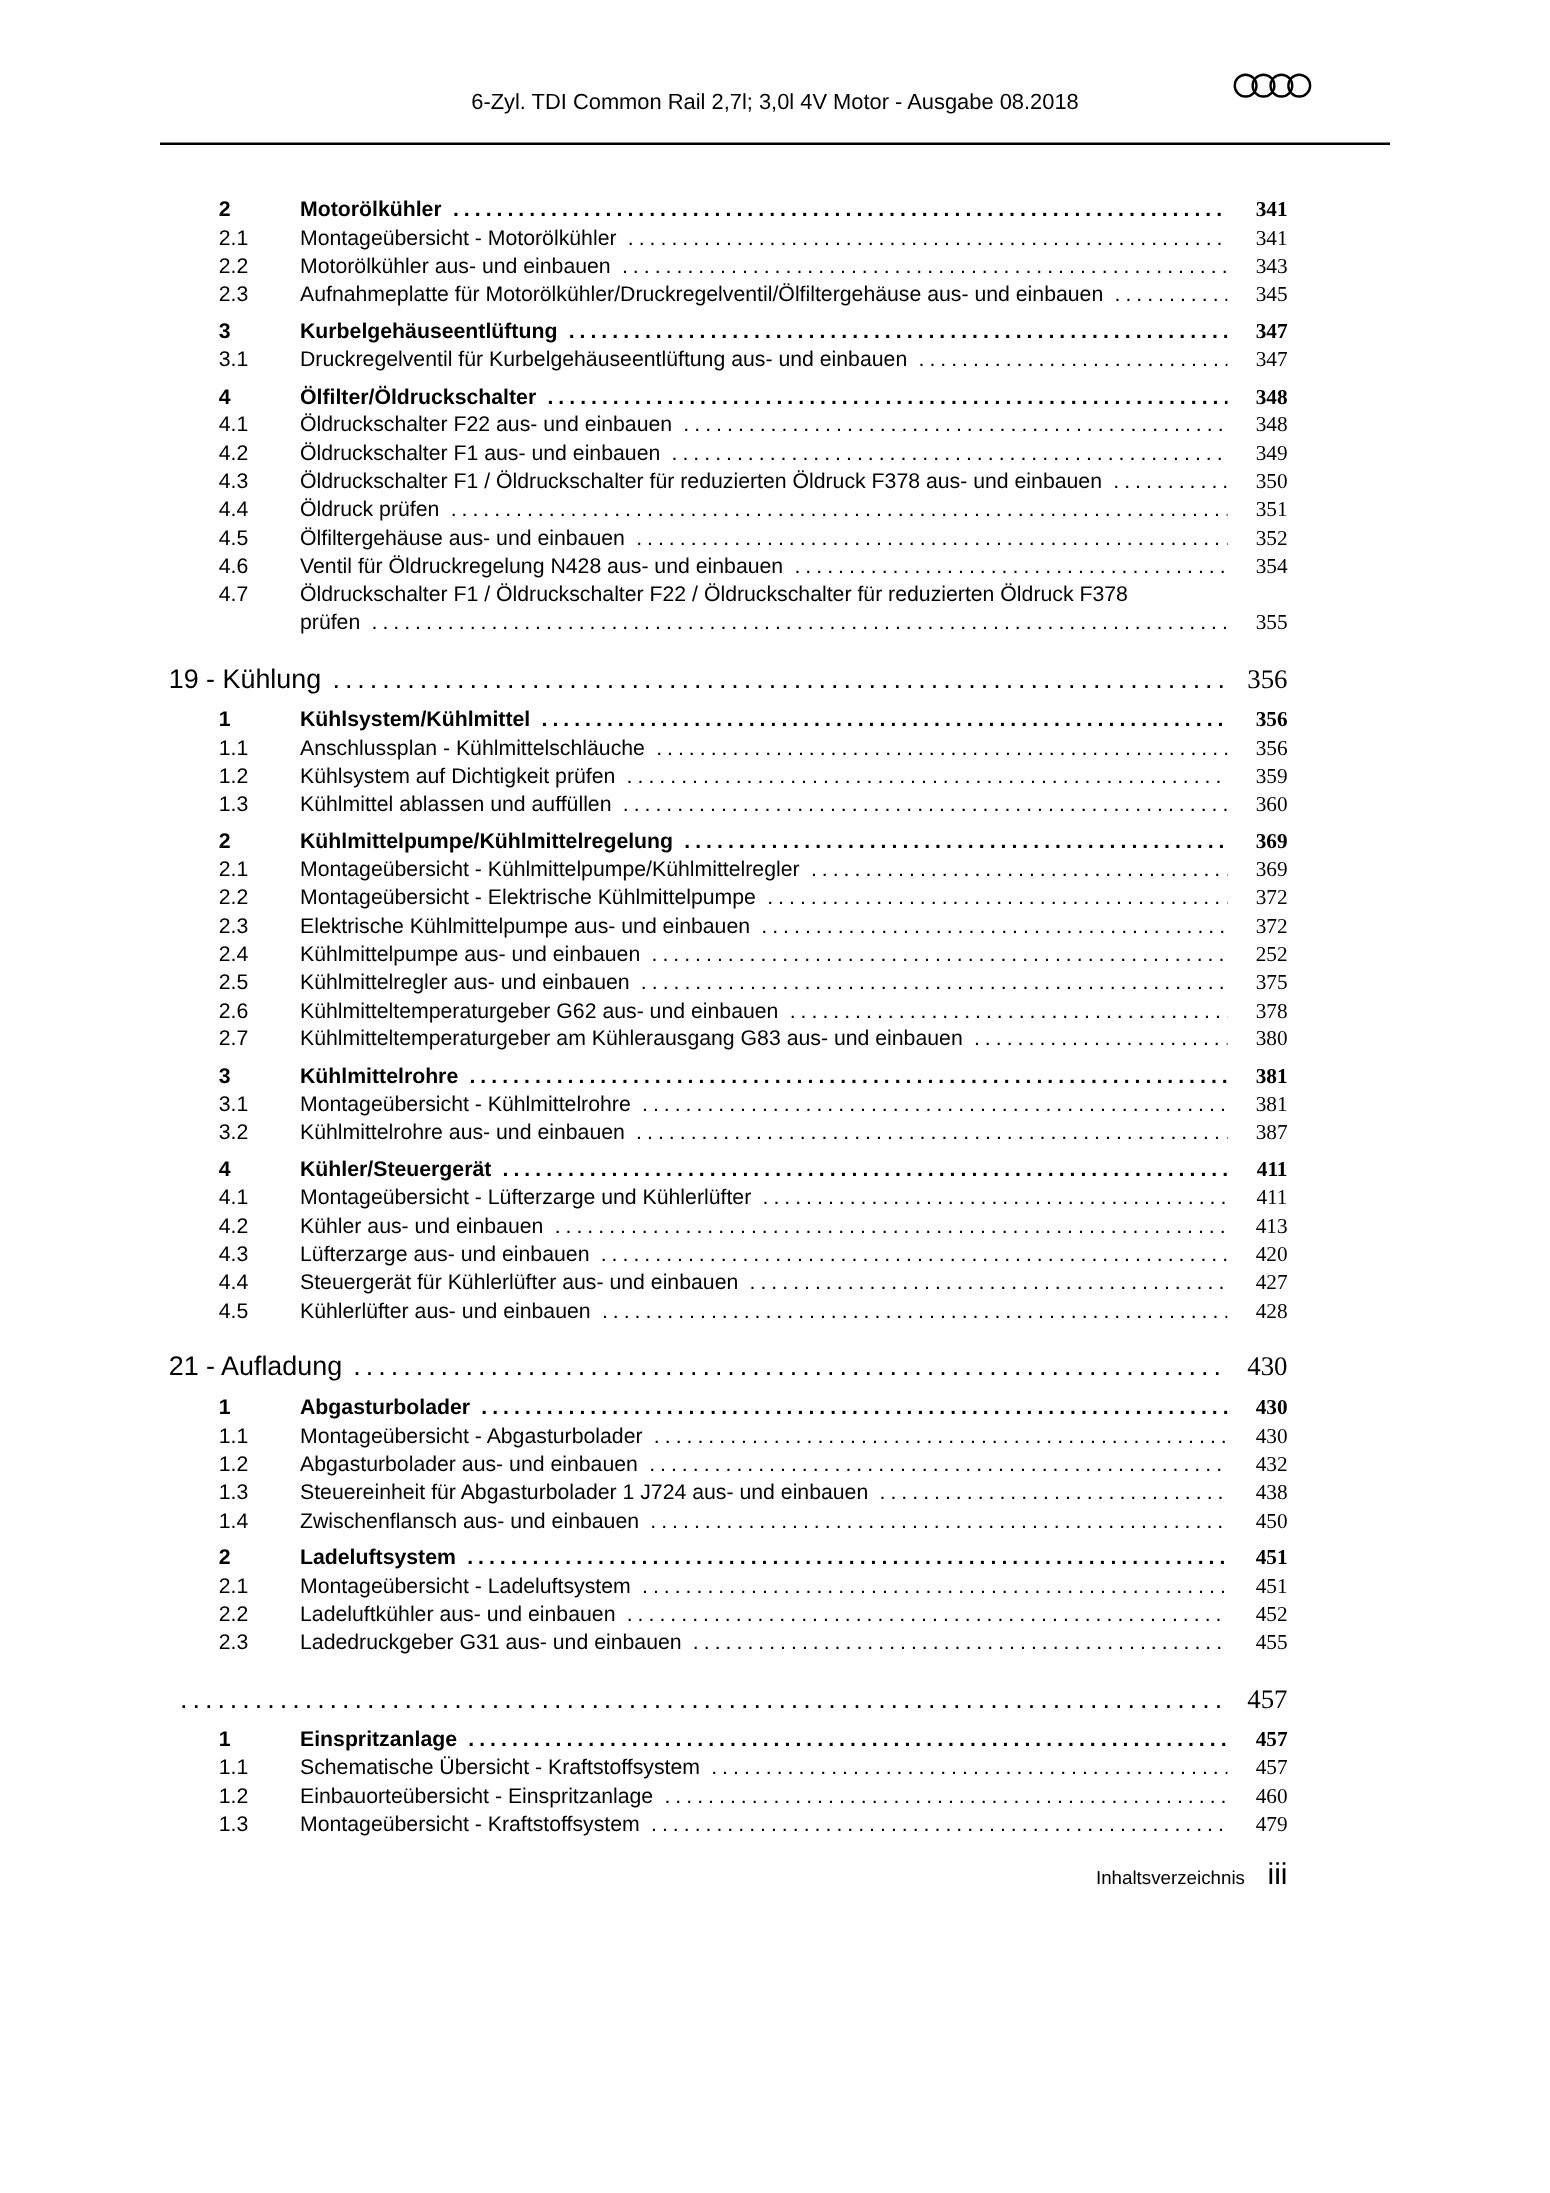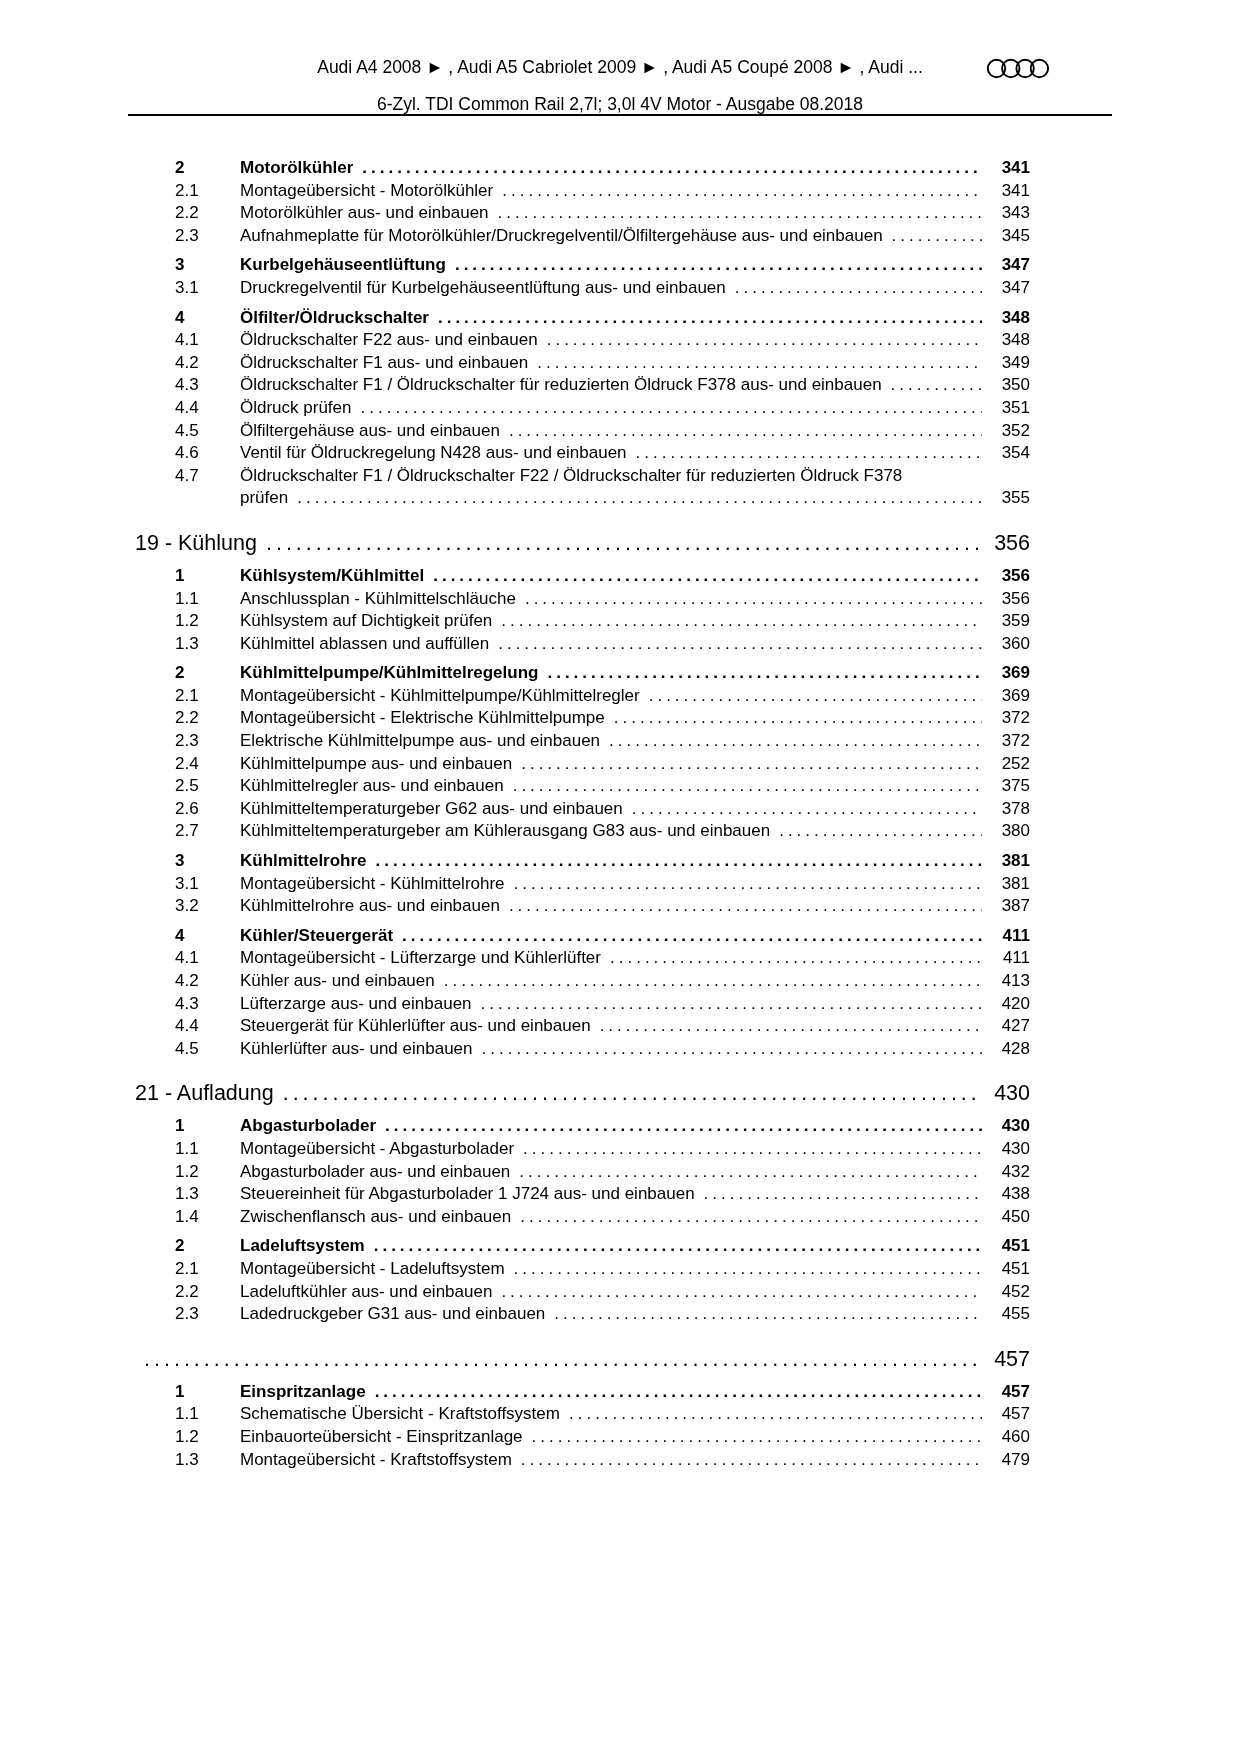--- a/index.html
+++ b/index.html
@@ -72,41 +72,41 @@
     min-width: 14px;
     overflow: hidden;
     white-space: nowrap;
     letter-spacing: 4px;
     margin: 0 6px 0 9px;
   }
   .pagenum {
     flex: 0 0 auto;
     min-width: 42px;
     text-align: right;
+    font-family: Liberation Serif, serif;
   }
   .footer {
     position: absolute;
     top: 1486px;
     left: 135px;
     width: 895px;
     display: flex;
     justify-content: flex-end;
     align-items: baseline;
     gap: 18px;
   }
   .flabel { font-size: 15px; }
   .fpage  { font-size: 24px; }
 </style>
 </head>
 <body>
 
 <div class="page">
 
   <div class="header">
-    <div class="hline hline1">Audi A4 2008 ► , Audi A5 Cabriolet 2009 ► , Audi A5 Coupé 2008 ► , Audi ...</div>
     <div class="hline hline2">6-Zyl. TDI Common Rail 2,7l; 3,0l 4V Motor - Ausgabe 08.2018</div>
     <svg class="logo" width="64" height="23" viewBox="0 0 64 23" aria-hidden="true">
       <circle cx="10.5" cy="11.5" r="8.7" fill="none" stroke="#000" stroke-width="1.9"></circle>
       <circle cx="24.8" cy="11.5" r="8.7" fill="none" stroke="#000" stroke-width="1.9"></circle>
       <circle cx="39.1" cy="11.5" r="8.7" fill="none" stroke="#000" stroke-width="1.9"></circle>
       <circle cx="53.4" cy="11.5" r="8.7" fill="none" stroke="#000" stroke-width="1.9"></circle>
     </svg>
   </div>
 
   <div class="rule"></div>
@@ -413,14 +413,18 @@
         <span class="pagenum">460</span>
       </div>
       <div class="row sub">
         <span class="num">1.3</span>
         <span class="title">Montageübersicht - Kraftstoffsystem</span>
         <span class="leader">............................................................................................................................................................................................................................</span>
         <span class="pagenum">479</span>
       </div>
     </div>
 
+  <div class="footer">
+    <span class="flabel">Inhaltsverzeichnis</span>
+    <span class="fpage">iii</span>
+  </div>
 
 </div>
 
 </body></html>

